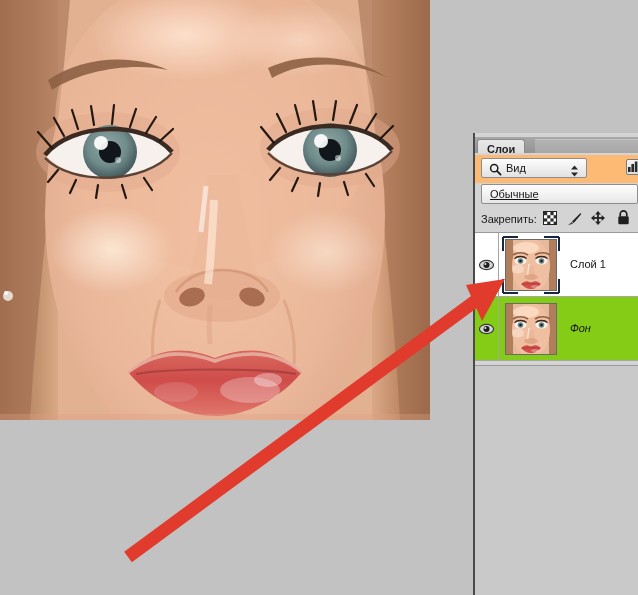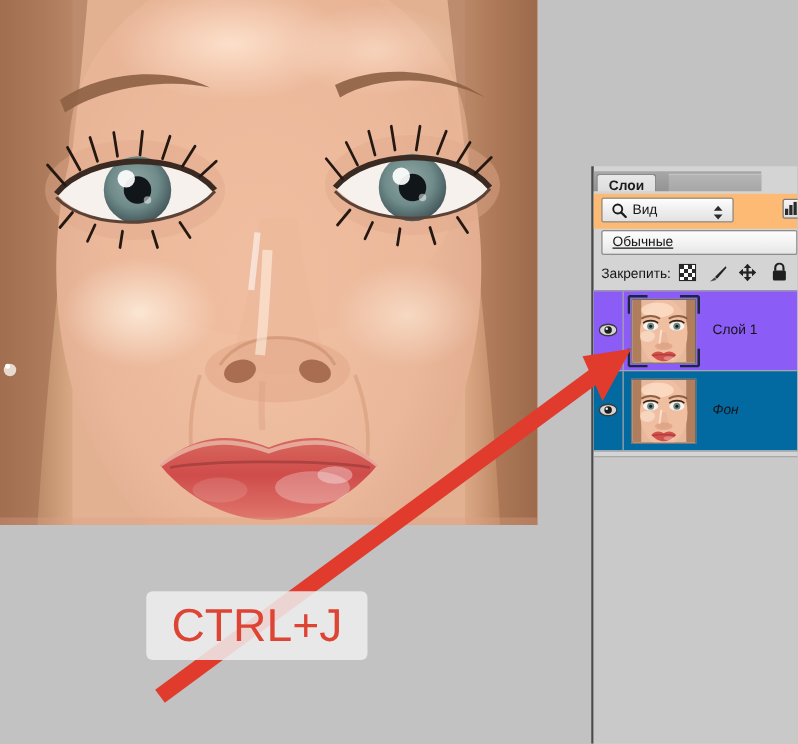--- a/index.html
+++ b/index.html
@@ -15,21 +15,21 @@
   .canvas-area{position:absolute;left:0;top:0;width:430px;height:420px;overflow:hidden;background:#d8a98c;}
   .photo{position:absolute;left:0;top:0;width:430px;height:420px;overflow:hidden;}
   .photo svg{display:block;width:430px;height:420px;}
 
   
   .layers-panel{
     position:absolute;left:473px;top:133px;width:165px;height:462px;
     background:#d4d4d4;border-left:2px solid #4a4a4a;box-sizing:border-box;
   }
   .panel-tabbar{
-    position:absolute;left:0;top:4px;width:134px;height:20px;
+    position:absolute;left:0;top:4px;width:163px;height:20px;
     background:#9d9d9d;
     background:linear-gradient(to bottom,#a8a8a8 0%,#989898 60%,#8f8f8f 100%);
     border-bottom:1px solid #7b7b7b;
   }
   .panel-tab{
     position:absolute;left:2px;top:2px;height:18px;padding:0 9px;
     background:#dedede;
     background:linear-gradient(to bottom,#e8e8e8 0%,#dadada 100%);
     border:1px solid #8a8a8a;border-bottom:none;
     border-radius:3px 3px 0 0;
@@ -88,22 +88,22 @@
   
   .layer-list{
     position:absolute;left:0;top:79px;width:163px;height:134px;
     border-top:1px solid #9a9a9a;border-bottom:1px solid #9a9a9a;
     background:#d4d4d4;box-sizing:border-box;
   }
   .layer-row{
     position:absolute;left:0;width:163px;height:64px;
     border-bottom:1px solid #a6a6a6;box-sizing:border-box;
   }
-  .layer-row.sel{background:#8b5cf6;}
-  .layer-row.unsel{background:#0369a1;}
+  .layer-row.sel{background:#ffffff;}
+  .layer-row.unsel{background:#84cc16;}
   .eye-cell{
     position:absolute;left:0;top:0;width:24px;height:63px;
     border-right:1px solid #a6a6a6;box-sizing:border-box;
   }
   .eye-ic{position:absolute;left:4px;top:24px;}
   .thumb{
     position:absolute;left:30px;top:6px;width:52px;height:52px;
     border:1px solid #6a6a6a;overflow:hidden;box-sizing:border-box;background:#e3b79b;
   }
   .thumb svg{display:block;width:50px;height:50px;}
@@ -452,17 +452,14 @@
 
   <div class="anno-layer">
     <svg viewBox="0 0 638 595">
       <g>
         <line x1="128" y1="557" x2="478" y2="299" stroke="#e03b2c" stroke-width="13" stroke-linecap="butt"></line>
         <polygon points="505,279 466,285 482,321" fill="#e03b2c"></polygon>
       </g>
     </svg>
   </div>
 
-  <div class="ctrl-box">
-    <span class="ctrl-text">CTRL+J</span>
-  </div>
 
 </div>
 
 </body></html>

